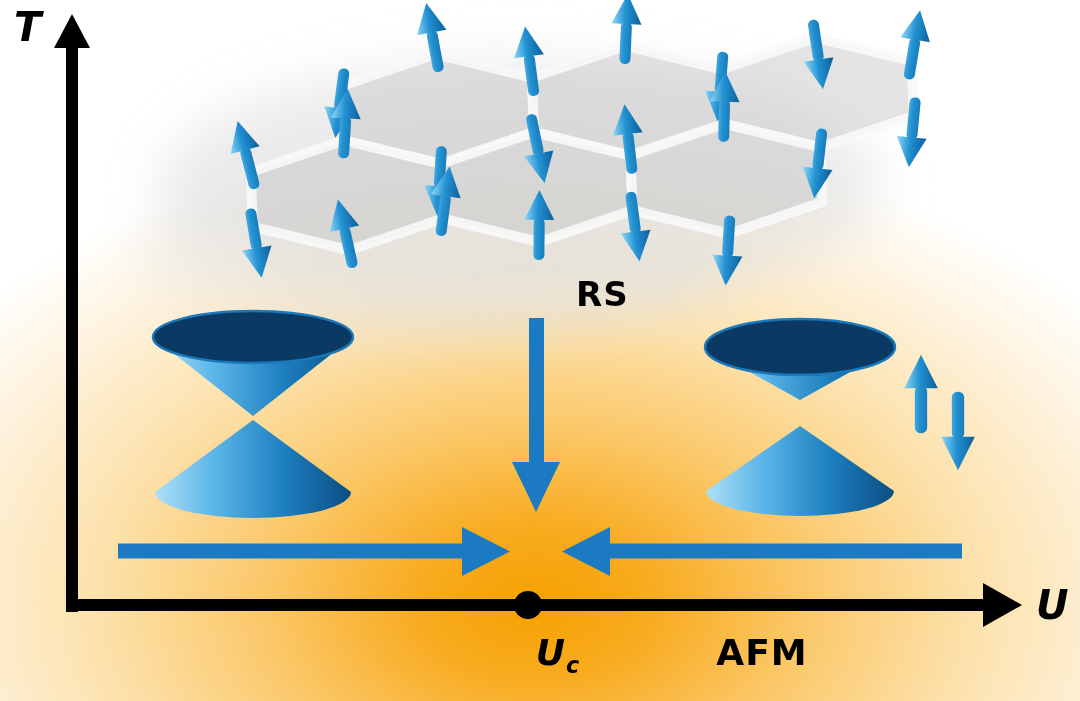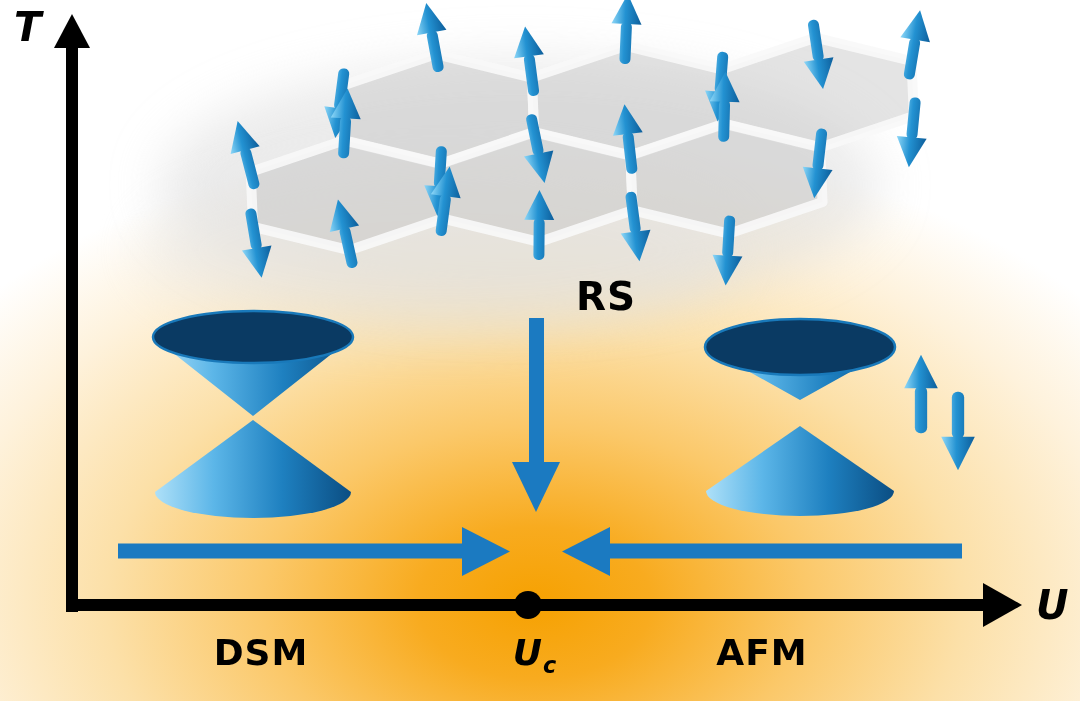--- a/index.html
+++ b/index.html
@@ -5,24 +5,24 @@
   html,body { margin:0; padding:0; background:#ffffff; }
   .stage {
     position:relative; width:1080px; height:701px; overflow:hidden;
     background:#ffffff; font-family:"DejaVu Sans", sans-serif;
   }
   .stage svg.scene { position:absolute; left:0; top:0; width:1080px; height:701px; display:block; }
   .lbl { position:absolute; color:#000; font-weight:bold; user-select:none; }
   .axis-lbl { font-style:italic; font-size:40px; }
   .lbl-t { left:14px; top:4px; }
   .lbl-u { left:1036px; top:582px; }
-  .lbl-rs { left:576px; top:274px; font-size:39px; letter-spacing:1px; }
+  .lbl-rs { left:576px; top:274px; font-size:34px; letter-spacing:1px; }
   .lbl-bottom { top:632px; font-size:36px; text-align:center; letter-spacing:1px; }
   .lbl-dsm { left:196px; width:130px; }
-  .lbl-uc  { left:498px; width:74px; font-style:italic; }
+  .lbl-uc  { left:521px; width:74px; font-style:italic; }
   .lbl-uc sub { font-size:0.62em; }
   .lbl-afm { left:696px; width:132px; }
 </style>
 </head>
 <body>
 
 <div class="stage">
 
   <svg class="scene" viewBox="0 0 1080 701" aria-hidden="true">
     <defs>
@@ -141,16 +141,15 @@
         <rect x="66" y="599" width="922" height="12"></rect>
         <polygon points="983,583 983,627 1022,605"></polygon>
       </g>
       <circle cx="528" cy="605" r="14"></circle>
     </g>
   </svg>
 
   <div class="lbl axis-lbl lbl-t">T</div>
   <div class="lbl axis-lbl lbl-u">U</div>
   <div class="lbl lbl-rs">RS</div>
-  <div class="lbl lbl-bottom lbl-dsm">DSM</div>
   <div class="lbl lbl-bottom lbl-uc"><span>U</span><sub>c</sub></div>
   <div class="lbl lbl-bottom lbl-afm">AFM</div>
 </div>
 
 </body></html>

